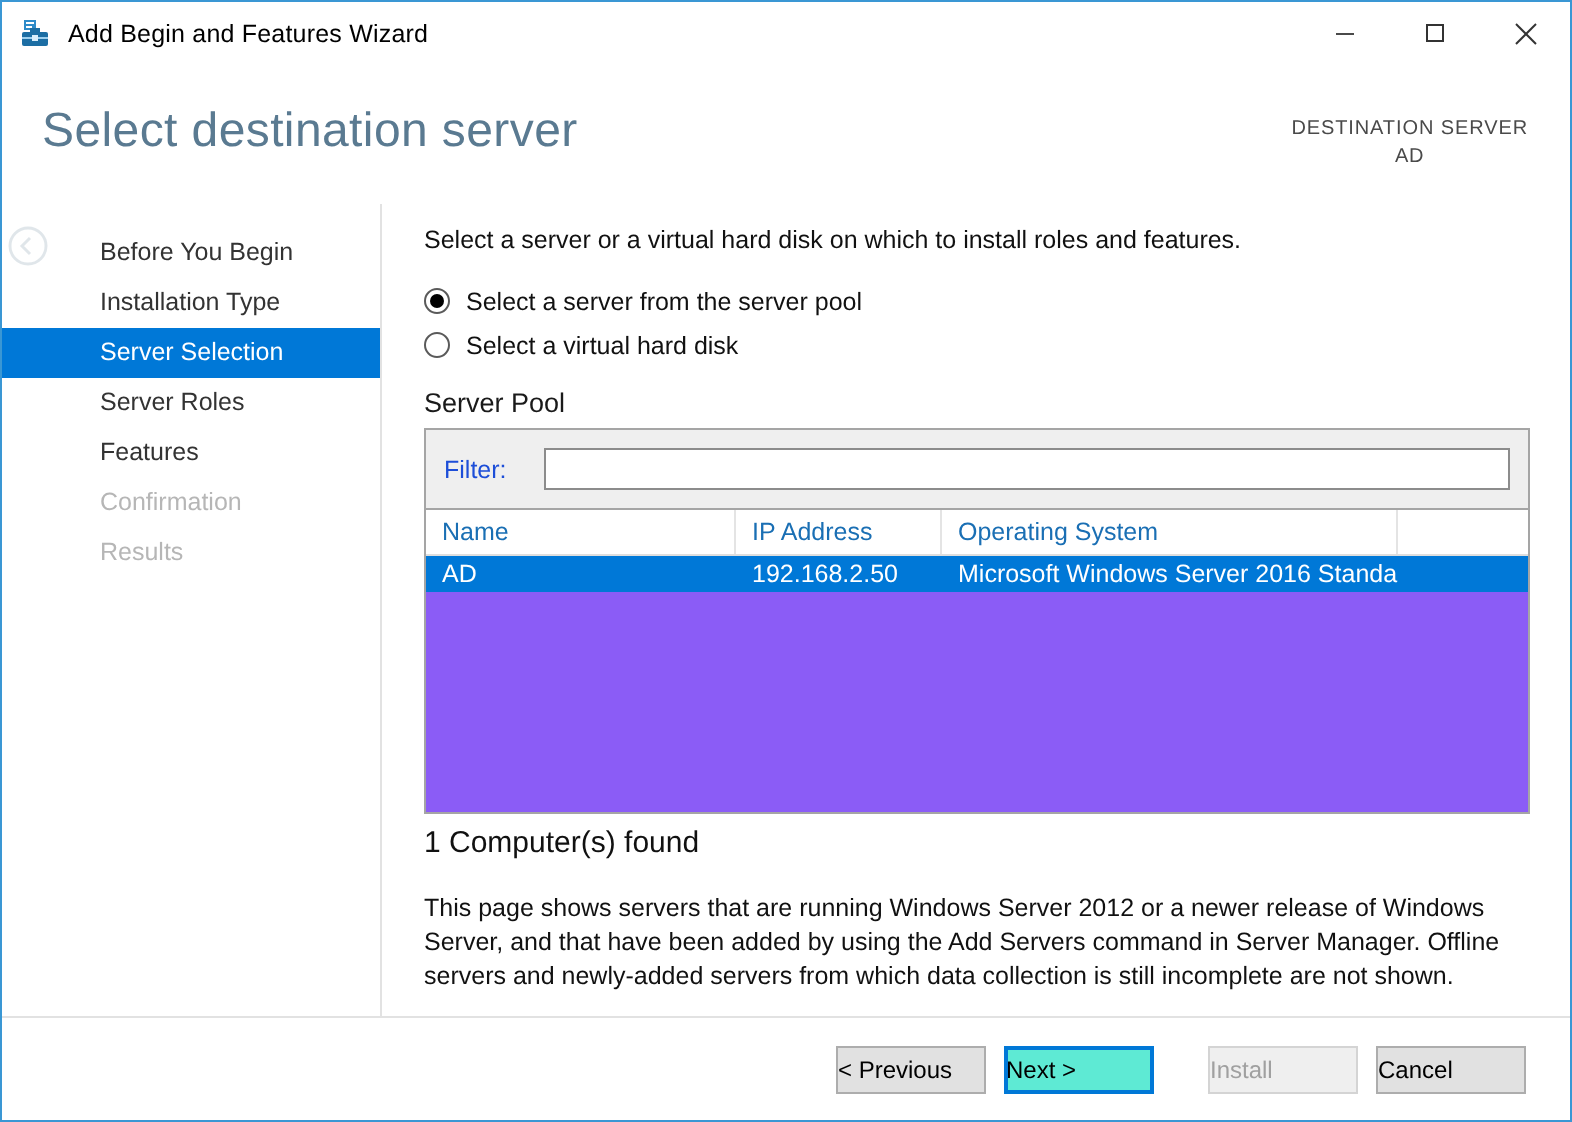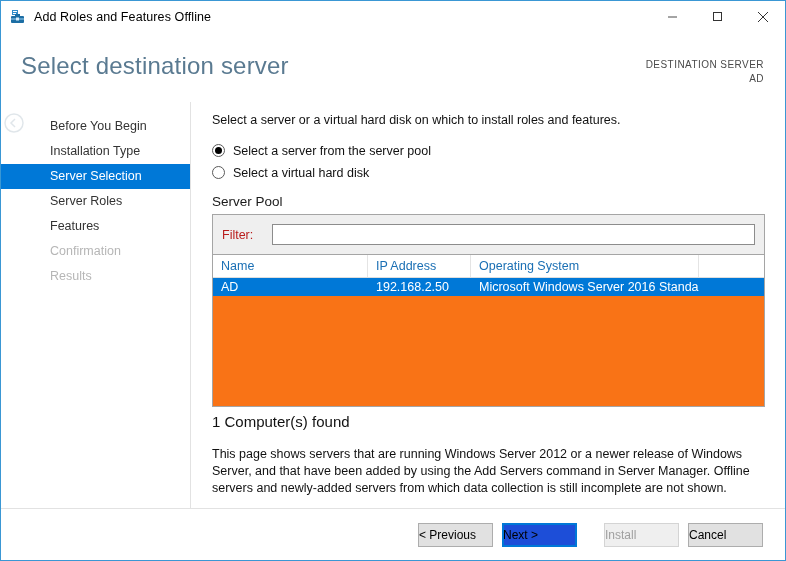--- a/index.html
+++ b/index.html
@@ -82,21 +82,21 @@
     top: 20px;
     font-size: 24px;
     color: #5a7a91;
     font-weight: normal;
     letter-spacing: 0.2px;
   }
   .dest-server {
     position: absolute;
     right: 21px;
     top: 26px;
-    text-align: right;
+    text-align: center;
     line-height: 14px;
   }
   .dest-label {
     font-size: 10px;
     color: #4a4a4a;
     letter-spacing: 0.45px;
     display: block;
   }
   .dest-value {
     font-size: 10px;
@@ -199,40 +199,40 @@
     background: #efefef;
     padding: 9px 9px 9px 9px;
     box-sizing: border-box;
   }
   .filter-row {
     display: flex;
     align-items: center;
   }
   .filter-label {
     font-size: 12.5px;
-    color: #b91c1c;
+    color: #1d4ed8;
     margin-right: 19px;
     white-space: nowrap;
   }
   .filter-input {
     flex: 1;
     height: 21px;
     border: 1px solid #8c8c8c;
     background: #ffffff;
     box-sizing: border-box;
     font-family: "Liberation Sans", sans-serif;
     font-size: 12px;
     padding: 0 4px;
     outline: none;
     color: #000000;
   }
 
   .table-wrap {
     border: 1px solid #a5a5a5;
-    background: #f97316;
+    background: #8b5cf6;
     box-sizing: border-box;
     height: 153px;
     overflow: hidden;
     display: flex;
     flex-direction: column;
   }
   .table-head {
     display: flex;
     height: 22px;
     align-items: center;
@@ -313,21 +313,21 @@
     background: #e1e1e1;
     border: 1px solid #adadad;
     box-sizing: border-box;
     margin-left: 9px;
     padding: 0;
     cursor: default;
     line-height: 22px;
     text-align: left;
   }
   .btn.focus {
-    background: #1d4ed8;
+    background: #5eead4;
     border: 1px solid #0078d7;
     outline: 1px solid #0078d7;
     outline-offset: -2px;
   }
   .btn.disabled {
     color: #a0a0a0;
     background: #efefef;
     border: 1px solid #d4d4d4;
   }
   .btn-gap { width: 18px; }
@@ -342,21 +342,21 @@
       <svg width="16" height="16" viewBox="0 0 16 16">
         <rect x="2" y="1" width="6" height="5" fill="#2e8bc9"></rect>
         <rect x="3" y="2" width="4" height="1" fill="#ffffff"></rect>
         <rect x="3" y="4" width="3" height="1" fill="#ffffff"></rect>
         <rect x="1" y="7" width="13" height="7" rx="1" fill="#1c6ea4"></rect>
         <rect x="5" y="5" width="5" height="2" fill="#1c6ea4"></rect>
         <rect x="1" y="9.5" width="13" height="1" fill="#9dd0ef"></rect>
         <rect x="6" y="8.5" width="3" height="3" fill="#d9eefb"></rect>
       </svg>
     </div>
-    <div class="title-text">Add Roles and Features Offline</div>
+    <div class="title-text">Add Begin and Features Wizard</div>
     <div class="win-buttons">
       <button class="win-btn">
         <svg width="11" height="11" viewBox="0 0 11 11">
             <line x1="1" y1="6" x2="10" y2="6" stroke="#4a4a4a" stroke-width="1"></line>
           </svg>
       </button>
       <button class="win-btn">
         <svg width="11" height="11" viewBox="0 0 11 11">
             <rect x="1.5" y="1.5" width="8" height="8" fill="none" stroke="#333333" stroke-width="1"></rect>
           </svg>

